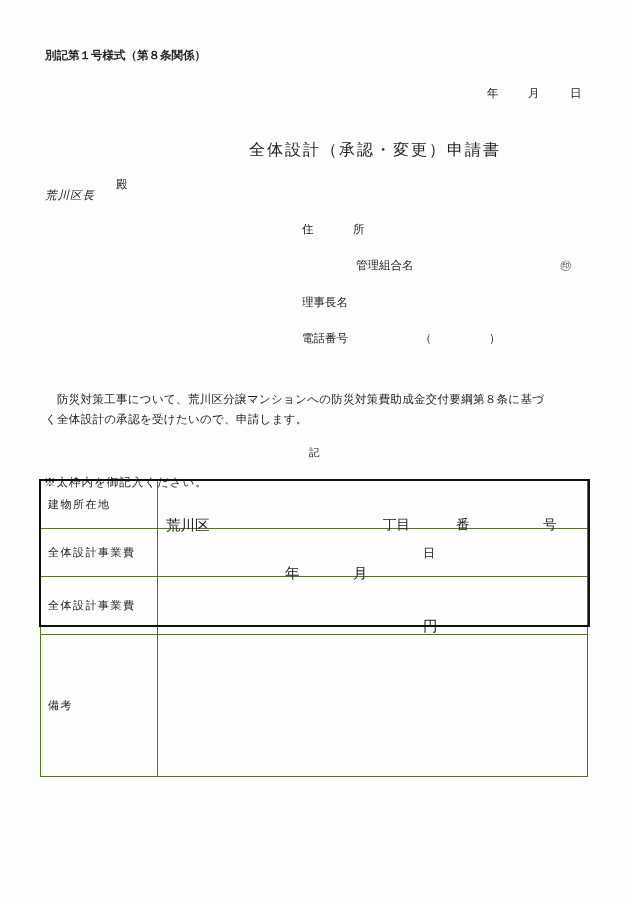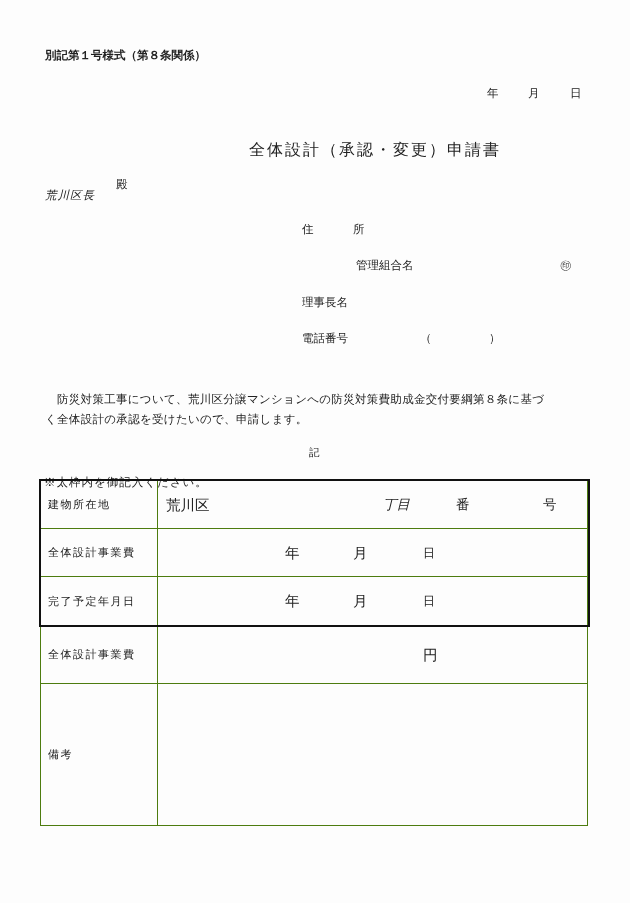--- a/index.html
+++ b/index.html
@@ -16,21 +16,21 @@
     border-collapse:collapse; table-layout:fixed;
   }
   table.form td { border:1px solid #4d7c0f; padding:0; font-size:11px; }
   td.label { padding-left:7px !important; letter-spacing:1.5px; }
   .thick-frame {
     position:absolute; left:39px; top:479px; width:547px; height:144px;
     border:2px solid #111; pointer-events:none;
   }
   .cell { position:relative; height:100%; }
   .cell span { position:absolute; top:50%; transform:translateY(-50%); }
-  .big { font-size:14.5px; }
+  .big { font-size:14.5px;margin-top:20px; }
 </style>
 </head>
 <body>
 
 <div class="abs small" style="left:45px; top:48px;font-weight:bold;">別記第１号様式（第８条関係）</div>
 
 <div>
   <span class="abs small" style="left:487px; top:86px;">年</span>
   <span class="abs small" style="left:528px; top:86px;">月</span>
   <span class="abs small" style="left:570px; top:86px;">日</span>
@@ -66,38 +66,28 @@
   <colgroup>
       <col style="width:117px">
       <col>
     </colgroup>
   <tbody>
       <tr style="height:48px">
     <td class="label">建物所在地</td>
     <td>
       <div class="cell">
         <span class="big" style="left:8px;">荒川区</span>
-        <span class="big" style="left:225px; font-size:13.5px;font-style:italic;">丁目</span>
+        <span class="big" style="left:225px; font-size:13.5px;">丁目</span>
         <span class="big" style="left:298px; font-size:13.5px;">番</span>
         <span class="big" style="left:385px; font-size:13.5px;">号</span>
       </div>
     </td>
   </tr>
   <tr style="height:48px">
     <td class="label">全体設計事業費</td>
-    <td>
-      <div class="cell">
-        <span class="big" style="left:127px;">年</span>
-        <span class="big" style="left:195px;">月</span>
-        <span style="left:265px; font-size:12px;">日</span>
-      </div>
-    </td>
-  </tr>
-  <tr style="height:49px">
-    <td class="label">完了予定年月日</td>
     <td>
       <div class="cell">
         <span class="big" style="left:127px;">年</span>
         <span class="big" style="left:195px;">月</span>
         <span style="left:265px; font-size:12px;">日</span>
       </div>
     </td>
   </tr>
   <tr style="height:58px">
     <td class="label">全体設計事業費</td>

